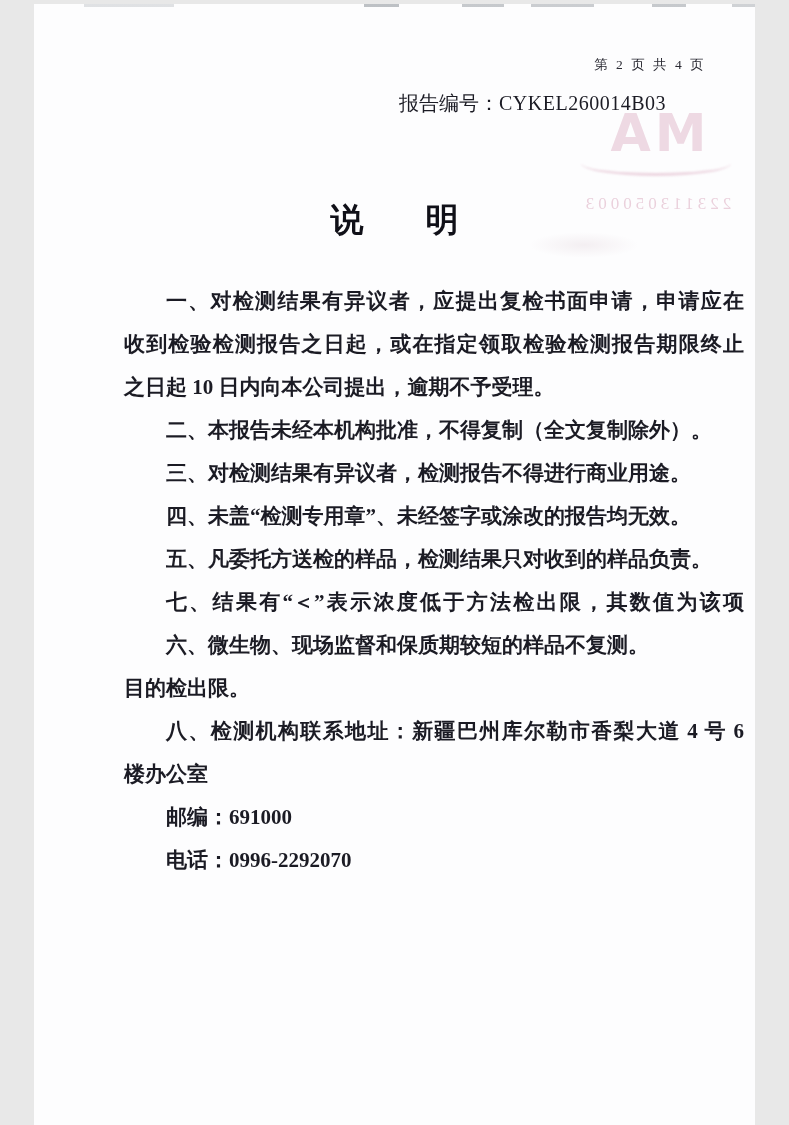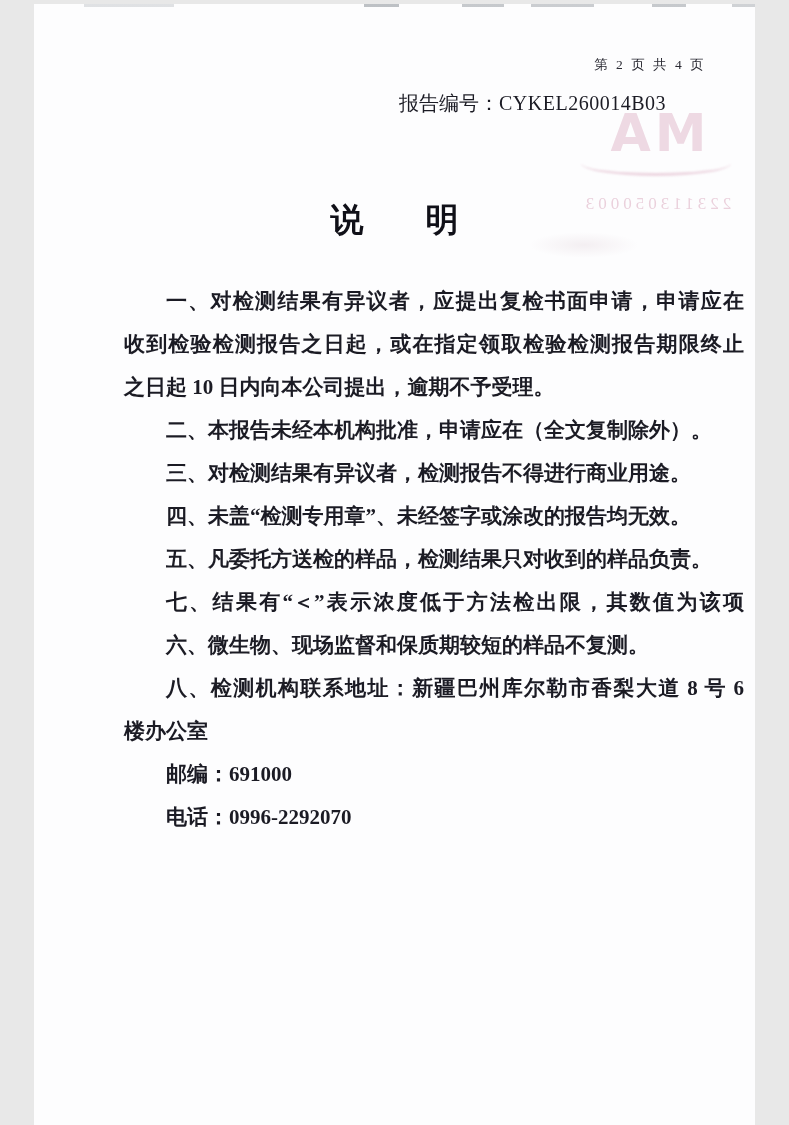--- a/index.html
+++ b/index.html
@@ -161,24 +161,25 @@
 
   <div class="doc-title">
     <span>说</span>
     <span>明</span>
   </div>
 
   <div class="body-text">
       <div class="line first full">一、对检测结果有异议者，应提出复检书面申请，申请应在</div>
       <div class="line full">收到检验检测报告之日起，或在指定领取检验检测报告期限终止</div>
       <div class="line">之日起 10 日内向本公司提出，逾期不予受理。</div>
-      <div class="line first">二、本报告未经本机构批准，申请应在（全文复制除外）。</div>
+      <div class="line first">二、本报告未经本机构批准，不得复制（全文复制除外）。</div>
       <div class="line first">三、对检测结果有异议者，检测报告不得进行商业用途。</div>
       <div class="line first">四、未盖“检测专用章”、未经签字或涂改的报告均无效。</div>
       <div class="line first">五、凡委托方送检的样品，检测结果只对收到的样品负责。</div>
       <div class="line first full">七、结果有“＜”表示浓度低于方法检出限，其数值为该项</div>
       <div class="line first">六、微生物、现场监督和保质期较短的样品不复测。</div>
-      <div class="line first full">八、检测机构联系地址：新疆巴州库尔勒市香梨大道 8 号 6</div>
+      <div class="line">目的检出限。</div>
+      <div class="line first full">八、检测机构联系地址：新疆巴州库尔勒市香梨大道 4 号 6</div>
       <div class="line">楼办公室</div>
       <div class="line first">邮编：691000</div>
       <div class="line first">电话：0996-2292070</div>
     </div>
 </div>
 
 </body></html>

